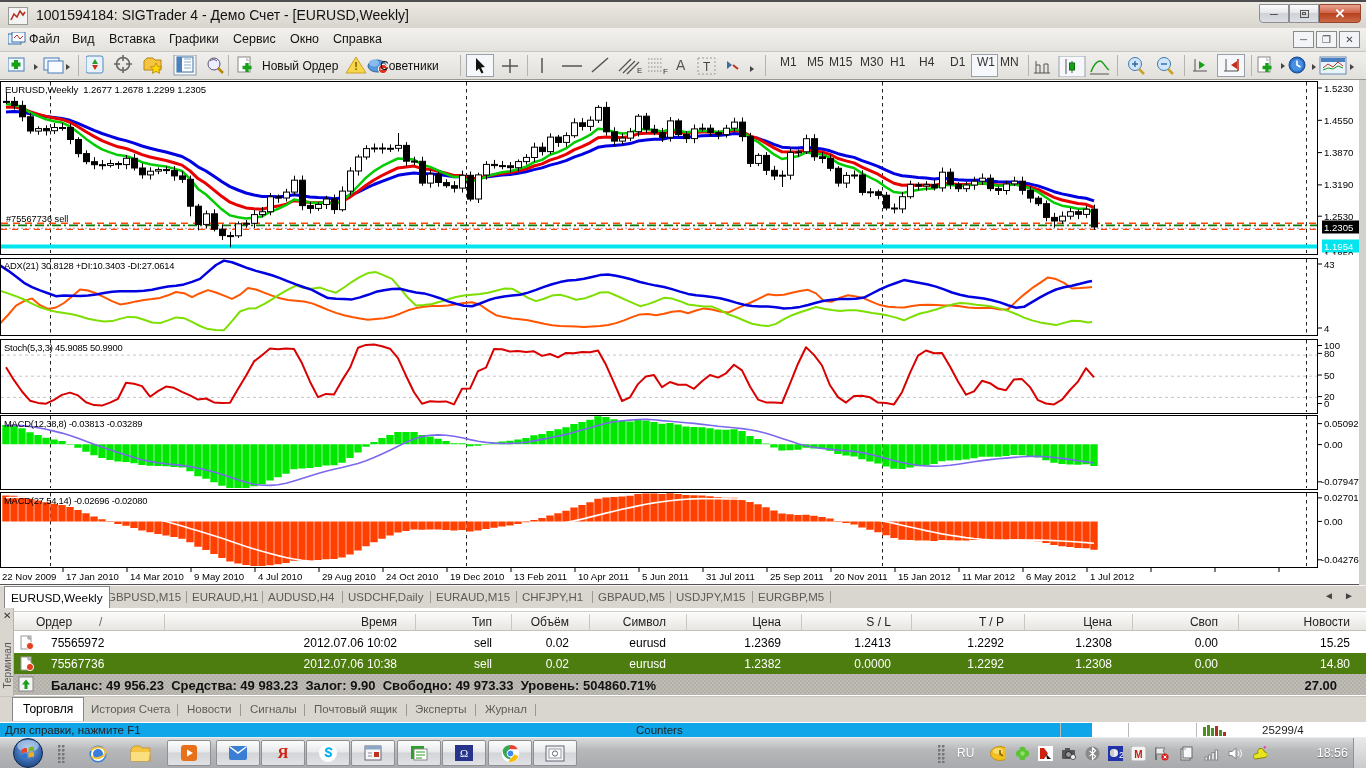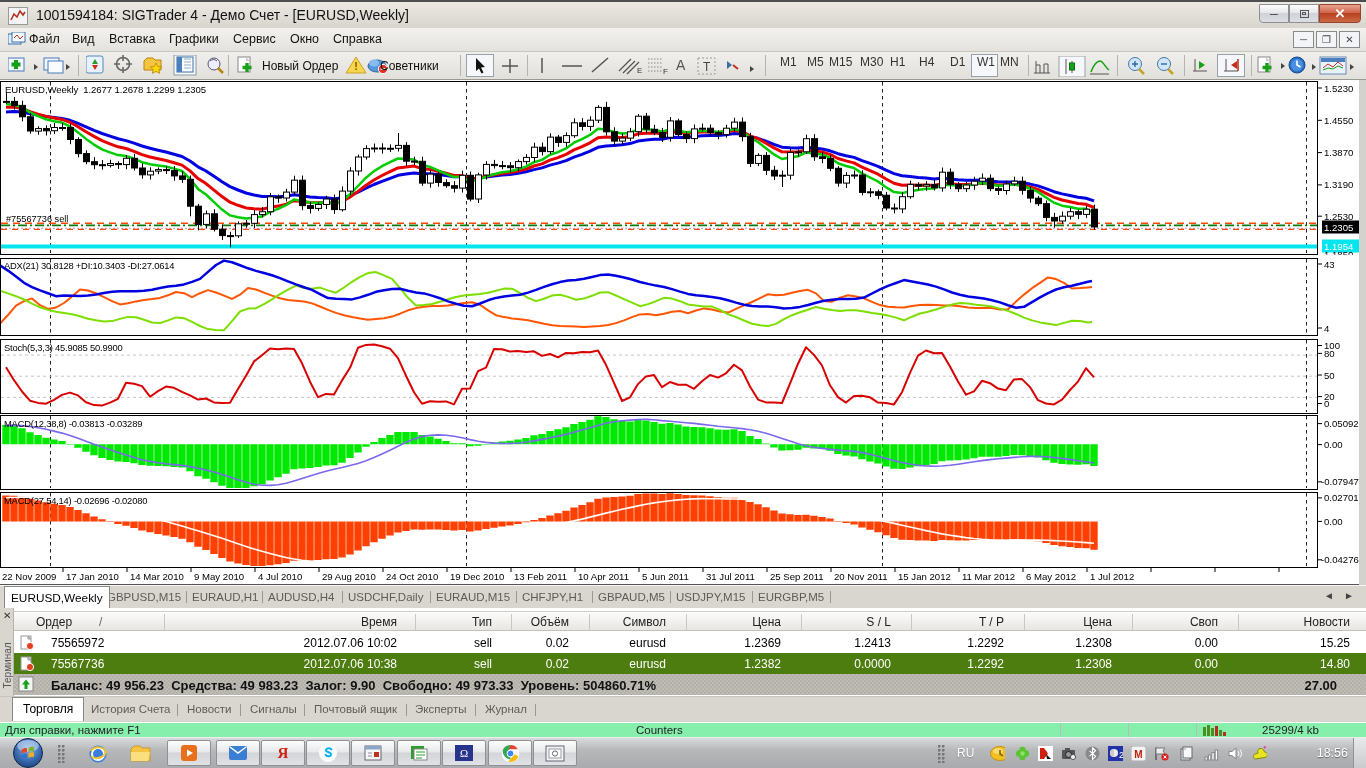--- a/index.html
+++ b/index.html
@@ -36,21 +36,21 @@
 #thead{position:absolute;left:14px;top:3px;width:1352px;height:20px;background:linear-gradient(#fcfcfc,#e8e6e1);border-top:1px solid #d0cec8;border-bottom:1px solid #c4c2bc;font-size:12px;color:#222;}
 .th{position:absolute;top:3px;}
 .thsep{position:absolute;top:2px;width:1px;height:16px;background:#c9c7c1;}
 .trow{position:absolute;left:14px;width:1352px;height:21px;font-size:12px;color:#000;}
 .trow .td{position:absolute;top:4px;}
 .trow.sel{background:#4d7c0f;color:#fff;text-decoration:underline;}
 #balrow{position:absolute;left:14px;top:66px;width:1352px;height:21px;background:repeating-conic-gradient(#bdbbb3 0% 25%, #b2b0a8 0% 50%) 0 0/4px 4px;font-size:13px;font-weight:bold;color:#111;}
 
 #btabs{left:0;top:696px;width:1366px;height:26px;background:#d9d6cf;font-size:12px;color:#5e5c58;border-top:1px solid #c6c3bc;}
 
-#statusbar{left:0;top:722px;width:1366px;height:15px;background:#86efac;border-top:1px solid #fff;font-size:11.5px;color:#222;}
+#statusbar{left:0;top:722px;width:1092px;height:15px;background:#0ea5e9;border-top:1px solid #fff;font-size:11.5px;color:#222;}
 
 #taskbar{left:0;top:737px;width:1366px;height:31px;background:linear-gradient(#d8dadb,#b6b8ba 40%,#a8aaad);border-top:1px solid #eceded;}
 .tkbtn{position:absolute;top:2px;width:44px;height:26px;border:1px solid #8e9093;border-radius:2px;background:linear-gradient(#fdfdfd,#e8e9eb 45%,#d2d4d7 50%,#e0e2e5);display:flex;align-items:center;justify-content:center;}
 .trayico{position:absolute;top:8px;width:15px;height:15px;}
 #clock{position:absolute;right:18px;top:8px;font-size:12.5px;color:#fff;text-shadow:0 1px 1px #666;}
 #showdesk{position:absolute;right:0;top:0;width:13px;height:31px;background:linear-gradient(#e8e9ea,#c8cacc);border-left:1px solid #909294;}
 .grip{position:absolute;top:7px;width:8px;height:18px;background-image:radial-gradient(circle at 1px 1px,#777 35%,transparent 40%);background-size:4px 4px;}
 </style></head>
 <body>
 

